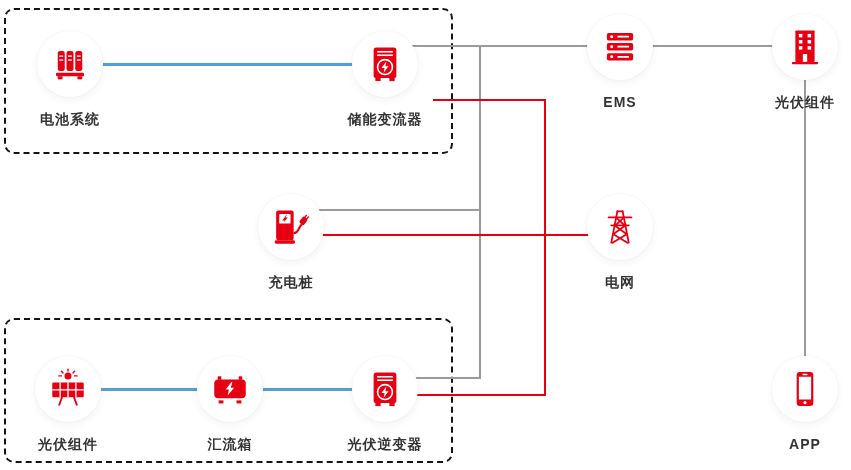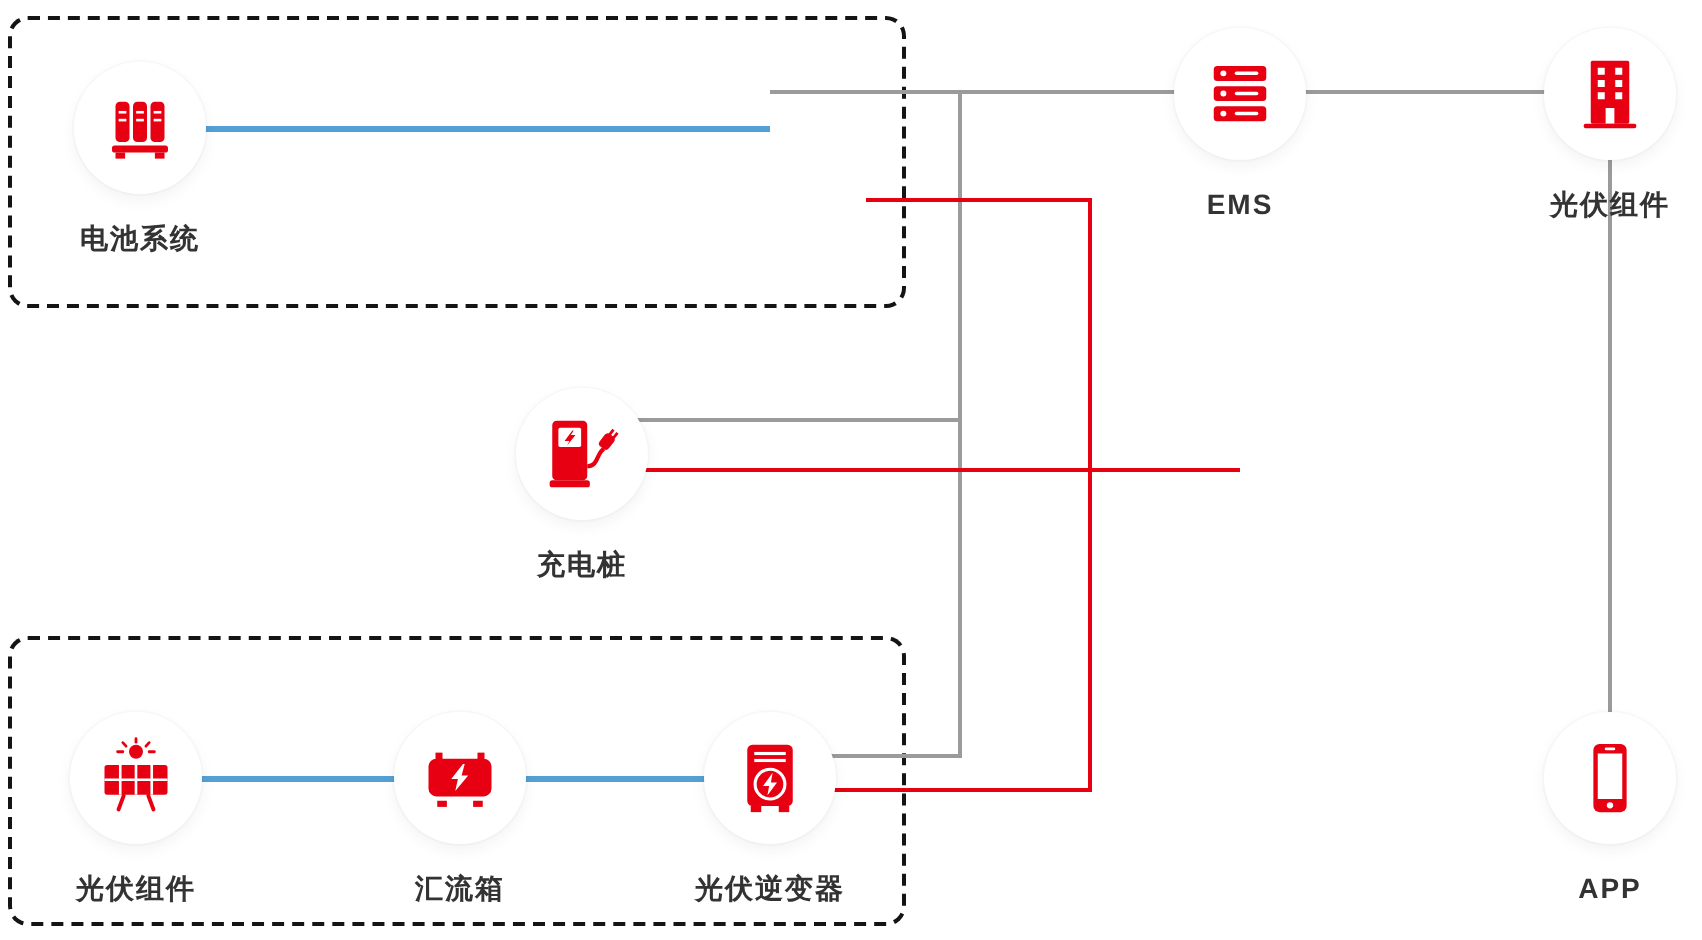--- a/index.html
+++ b/index.html
@@ -90,20 +90,34 @@
             <line x1="31.8" y1="15" x2="36.2" y2="15"></line>
           <line x1="11.8" y1="19.5" x2="16.2" y2="19.5"></line>
             <line x1="21.8" y1="19.5" x2="26.2" y2="19.5"></line>
             <line x1="31.8" y1="19.5" x2="36.2" y2="19.5"></line>
         </g>
       </svg>
     </div>
     <div class="label">电池系统</div>
   </div>
 
+  <div class="node" style="left:352px;top:31px">
+    <div class="circle">
+      <svg viewBox="0 0 48 48">
+        <rect x="11" y="5" width="26" height="35" rx="3" fill="currentColor"></rect>
+        <line x1="15" y1="10" x2="33" y2="10" stroke="#ffffff" stroke-width="1.8"></line>
+        <line x1="15" y1="14" x2="33" y2="14" stroke="#ffffff" stroke-width="1.8"></line>
+        <circle cx="24" cy="27.5" r="8.5" fill="none" stroke="#ffffff" stroke-width="1.8"></circle>
+        <polygon points="25.5,21 20,28.5 23.5,28.5 22.5,34 28,26.5 24.5,26.5 25.5,21" fill="#ffffff"></polygon>
+        <rect x="13" y="40" width="6" height="3.5" fill="currentColor"></rect>
+        <rect x="29" y="40" width="6" height="3.5" fill="currentColor"></rect>
+      </svg>
+    </div>
+    <div class="label">储能变流器</div>
+  </div>
 
   <div class="node" style="left:258px;top:194px">
     <div class="circle">
       <svg viewBox="0 0 48 48">
         <rect x="7" y="5" width="20" height="34" rx="2.5" fill="currentColor"></rect>
         <rect x="5.5" y="39" width="23" height="4" rx="1.5" fill="currentColor"></rect>
         <rect x="10.5" y="9" width="13" height="11" rx="1" fill="#ffffff"></rect>
         <polygon points="18.5,10.5 14,16.5 16.8,16.5 15.5,19.2 20.3,13.2 17.6,13.2 19.3,10.5" fill="currentColor"></polygon>
         <path d="M27 31 C 33.5 31 32 24 36.5 21" fill="none" stroke="currentColor" stroke-width="2.4"></path>
         <g transform="rotate(38 38.5 16.5)" fill="currentColor">
@@ -205,20 +219,40 @@
           <rect x="17" y="23" width="4" height="4"></rect>
             <rect x="27" y="23" width="4" height="4"></rect>
           <rect x="21.5" y="32" width="5" height="9"></rect>
         </g>
         <rect x="9" y="41" width="30" height="2.6" rx="1" fill="currentColor"></rect>
       </svg>
     </div>
     <div class="label">光伏组件</div>
   </div>
 
+  <div class="node" style="left:587px;top:194px">
+    <div class="circle">
+      <svg viewBox="0 0 48 48">
+        <g stroke="currentColor" stroke-width="2" fill="none" stroke-linecap="round">
+          <path d="M21 6 H27"></path>
+          <path d="M21 6 L14 42"></path>
+          <path d="M27 6 L34 42"></path>
+          <path d="M11 13 H37"></path>
+          <path d="M14 22 H34"></path>
+          <path d="M19.5 13 L29 22"></path>
+            <path d="M28.5 13 L19 22"></path>
+          <path d="M17.5 22 L31.5 32"></path>
+            <path d="M30.5 22 L16.5 32"></path>
+          <path d="M16 32 L32.5 42"></path>
+            <path d="M32 32 L15.5 42"></path>
+        </g>
+      </svg>
+    </div>
+    <div class="label">电网</div>
+  </div>
 
 
   <div class="node" style="left:772px;top:356px">
     <div class="circle">
       <svg viewBox="0 0 48 48">
         <rect x="14.5" y="4.5" width="19" height="39" rx="3.5" fill="currentColor"></rect>
         <rect x="17" y="10" width="14" height="26" fill="#ffffff"></rect>
         <rect x="21" y="6.6" width="6" height="1.6" rx="0.8" fill="#ffffff"></rect>
         <circle cx="24" cy="39.6" r="1.8" fill="#ffffff"></circle>
       </svg>

